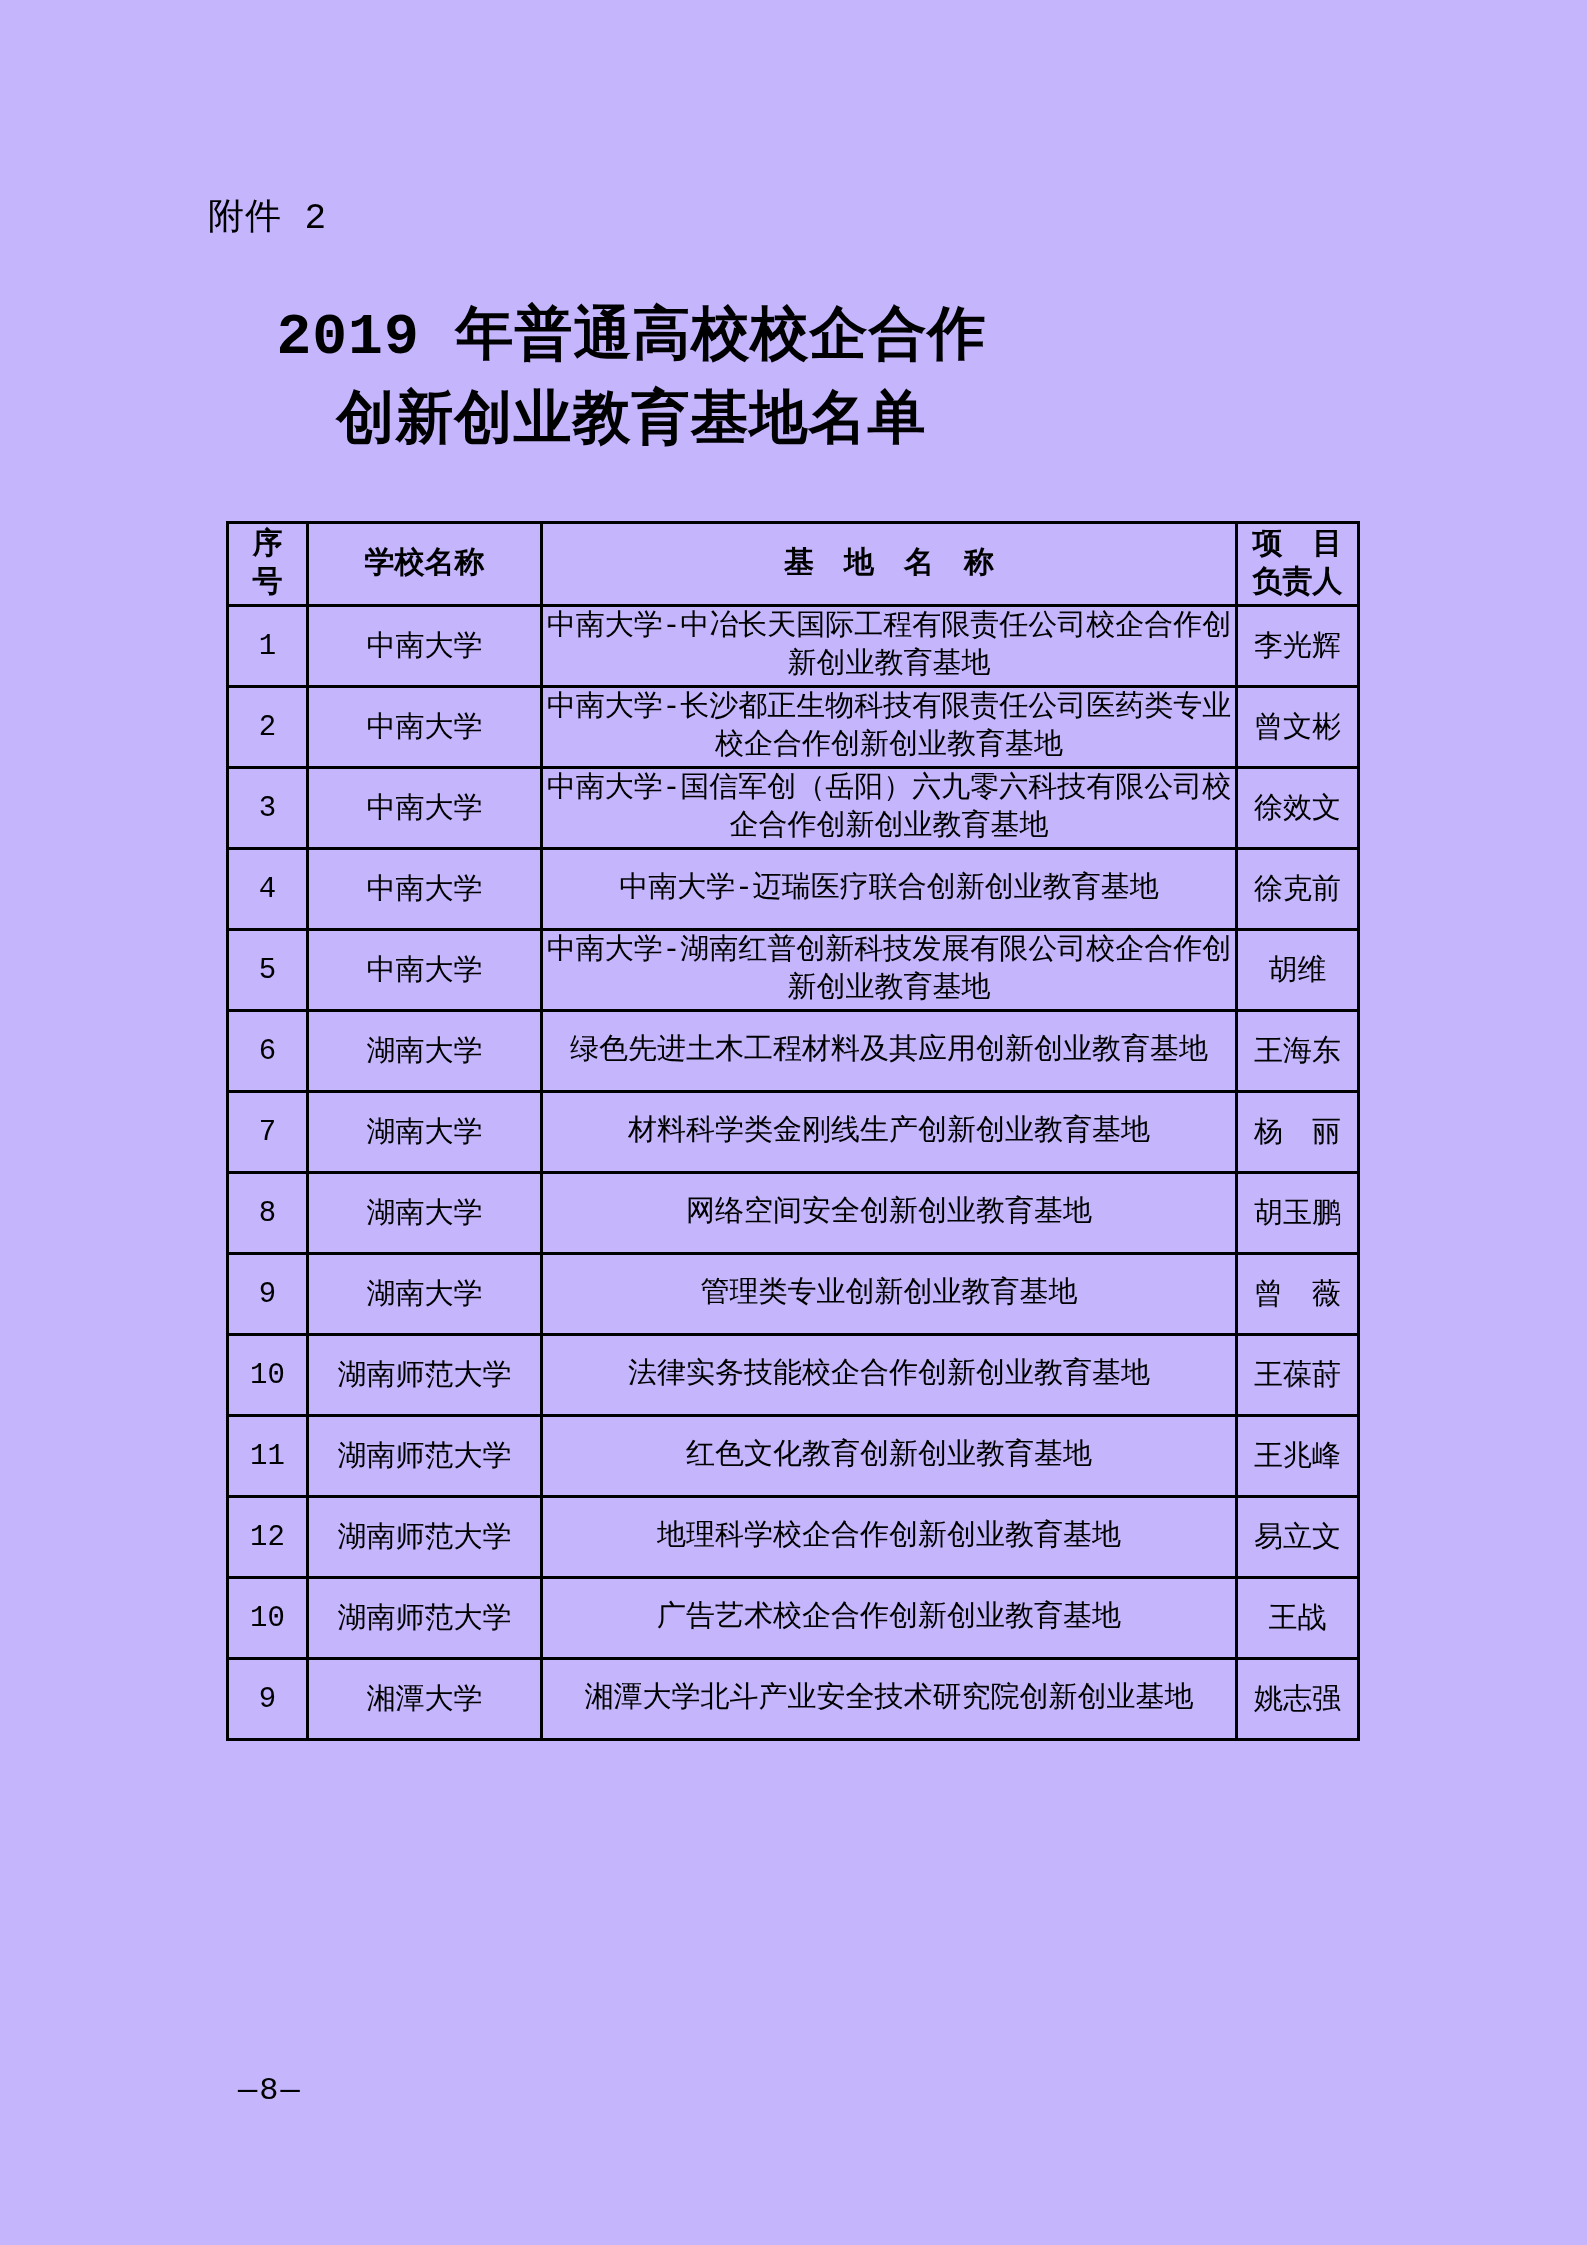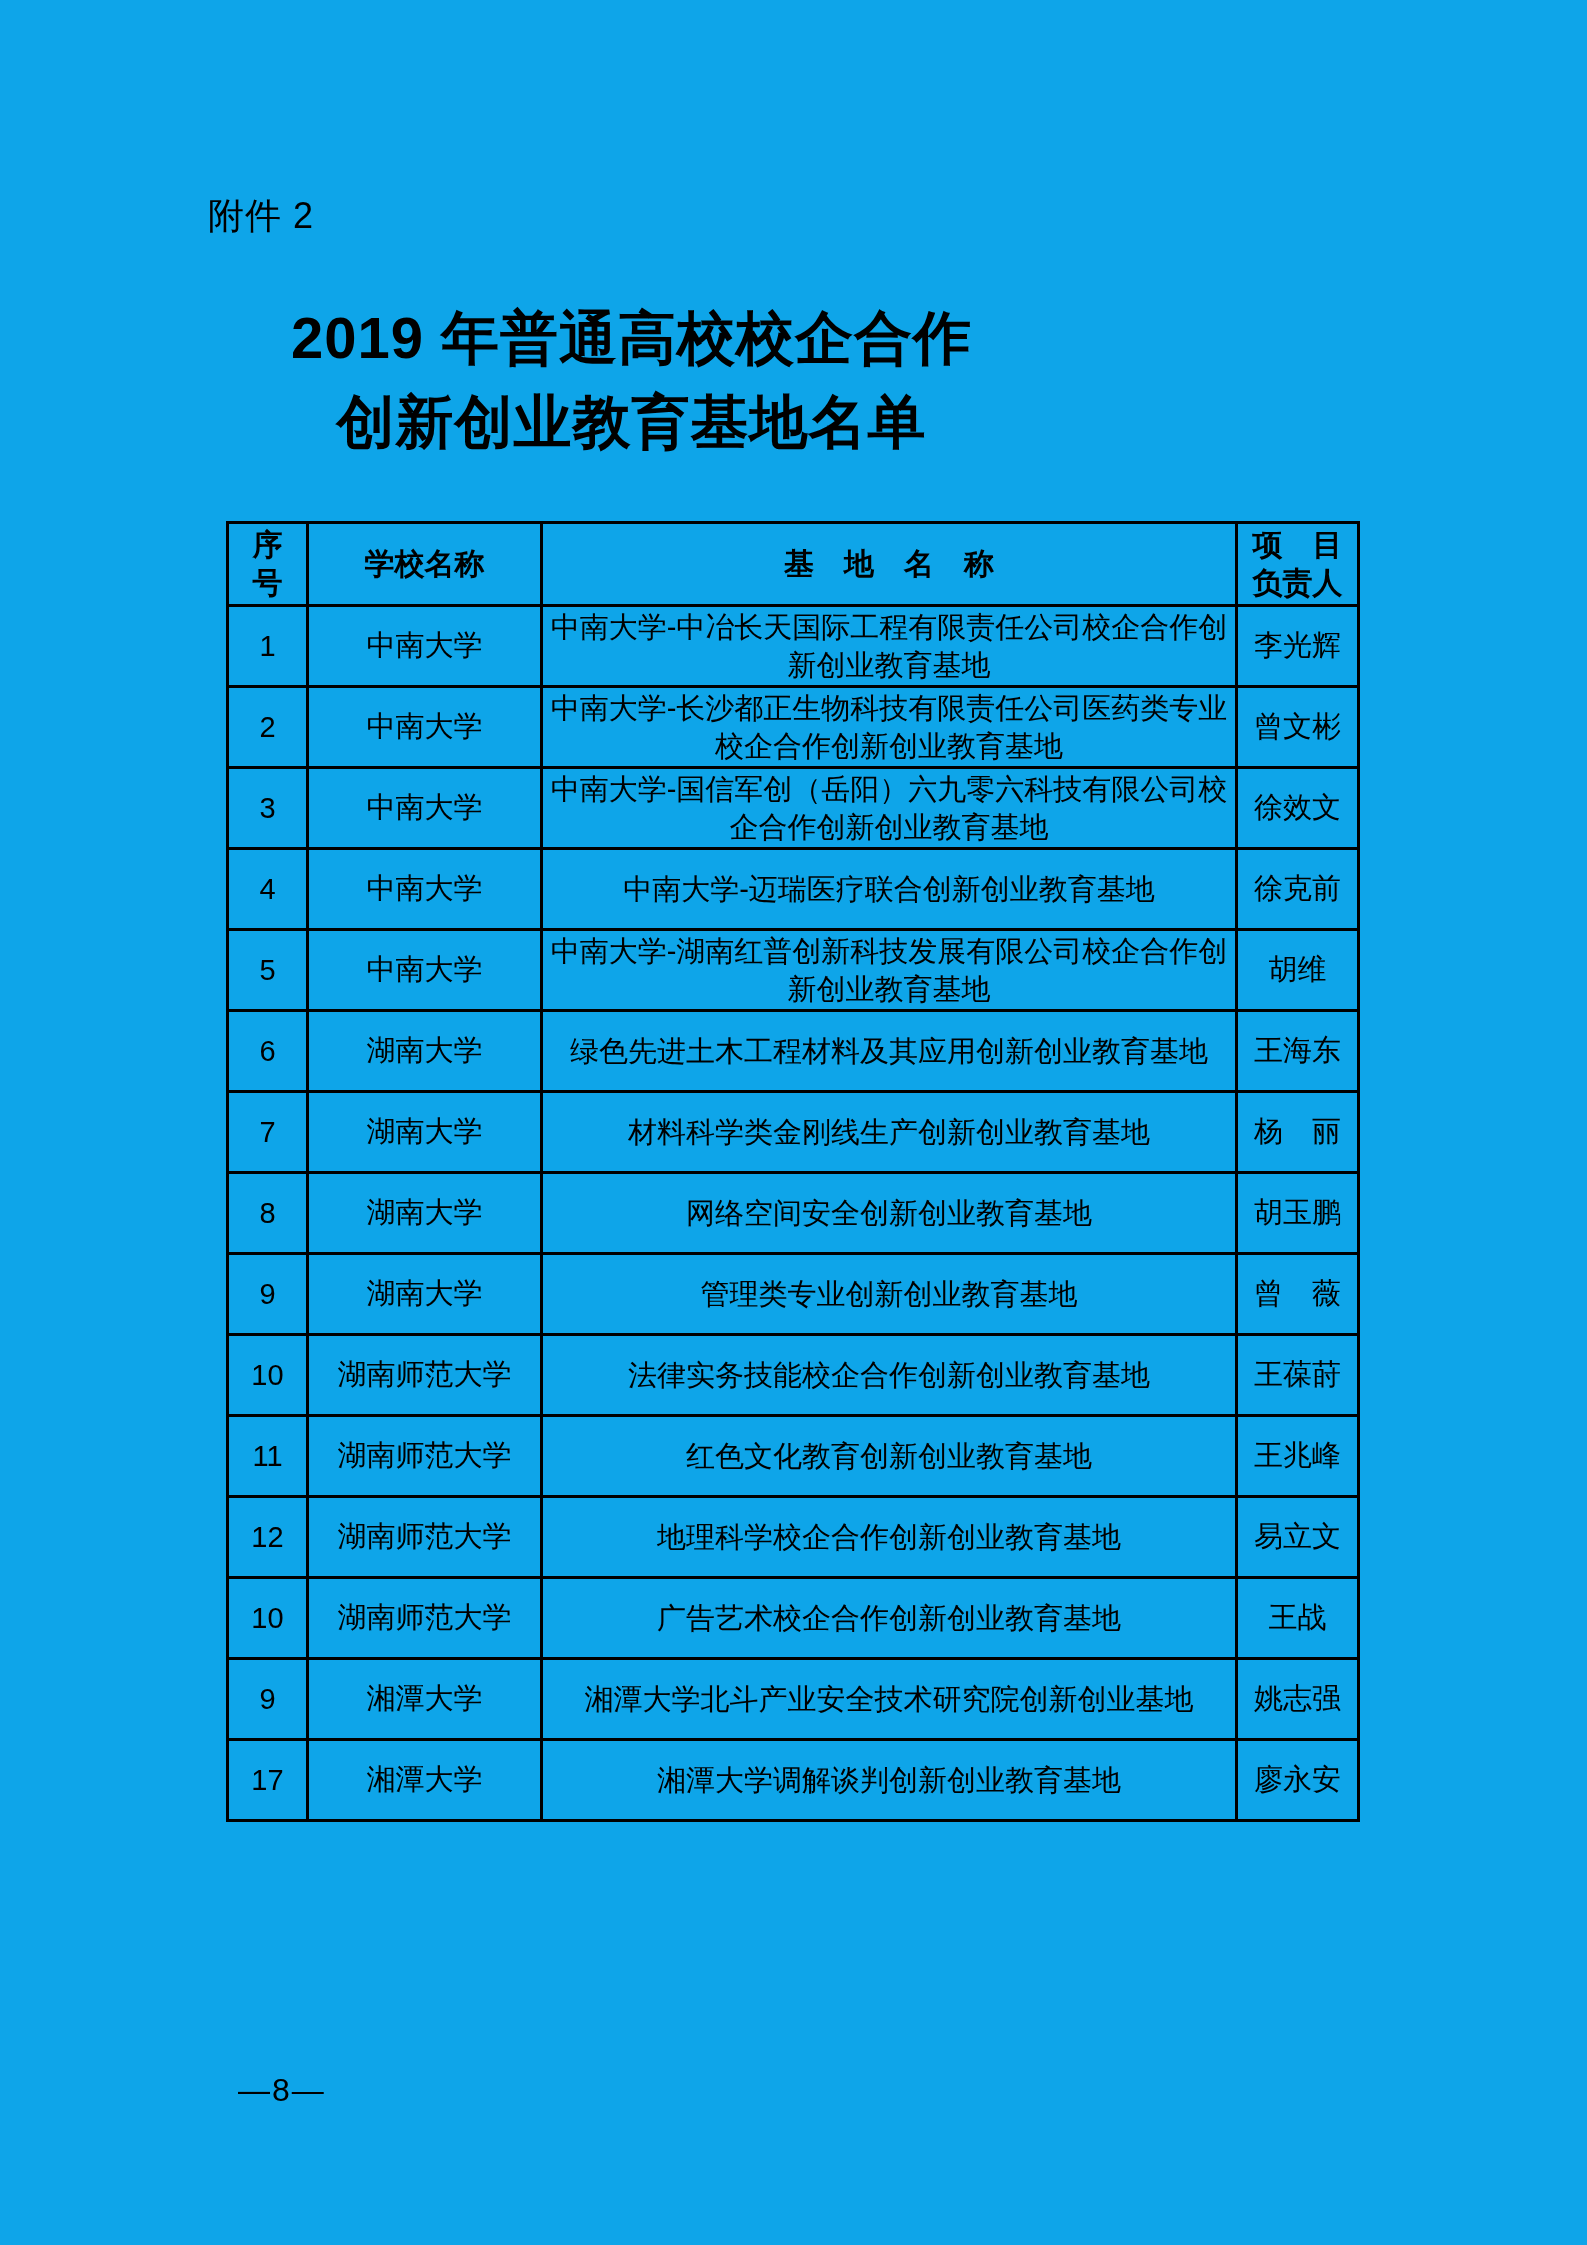--- a/index.html
+++ b/index.html
@@ -1,21 +1,21 @@
 <!DOCTYPE html>
 <html><head>
 <meta charset="utf-8">
 <style>
   html,body{margin:0;padding:0;background:#888;}
   .page{
     position:relative;
     width:1587px;
     height:2245px;
-    background:#0ea5e9;
-    font-family:Liberation Sans, sans-serif;
+    background:#c4b5fd;
+    font-family:Liberation Mono, monospace;
     color:#000;
     overflow:hidden;
   }
   .attachment{
     position:absolute;
     left:208px;
     top:192px;
     font-size:36px;
     letter-spacing:1px;
   }
@@ -173,24 +173,18 @@
         <td class="c-school">湖南师范大学</td>
         <td class="c-base">广告艺术校企合作创新创业教育基地</td>
         <td class="c-leader">王战</td>
       </tr>
       <tr>
         <td class="c-no">9</td>
         <td class="c-school">湘潭大学</td>
         <td class="c-base">湘潭大学北斗产业安全技术研究院创新创业基地</td>
         <td class="c-leader">姚志强</td>
       </tr>
-      <tr>
-        <td class="c-no">17</td>
-        <td class="c-school">湘潭大学</td>
-        <td class="c-base">湘潭大学调解谈判创新创业教育基地</td>
-        <td class="c-leader">廖永安</td>
-      </tr>
     </tbody>
   </table>
 
   <div class="pageno">—8—</div>
 
 </div>
 
 </body></html>

